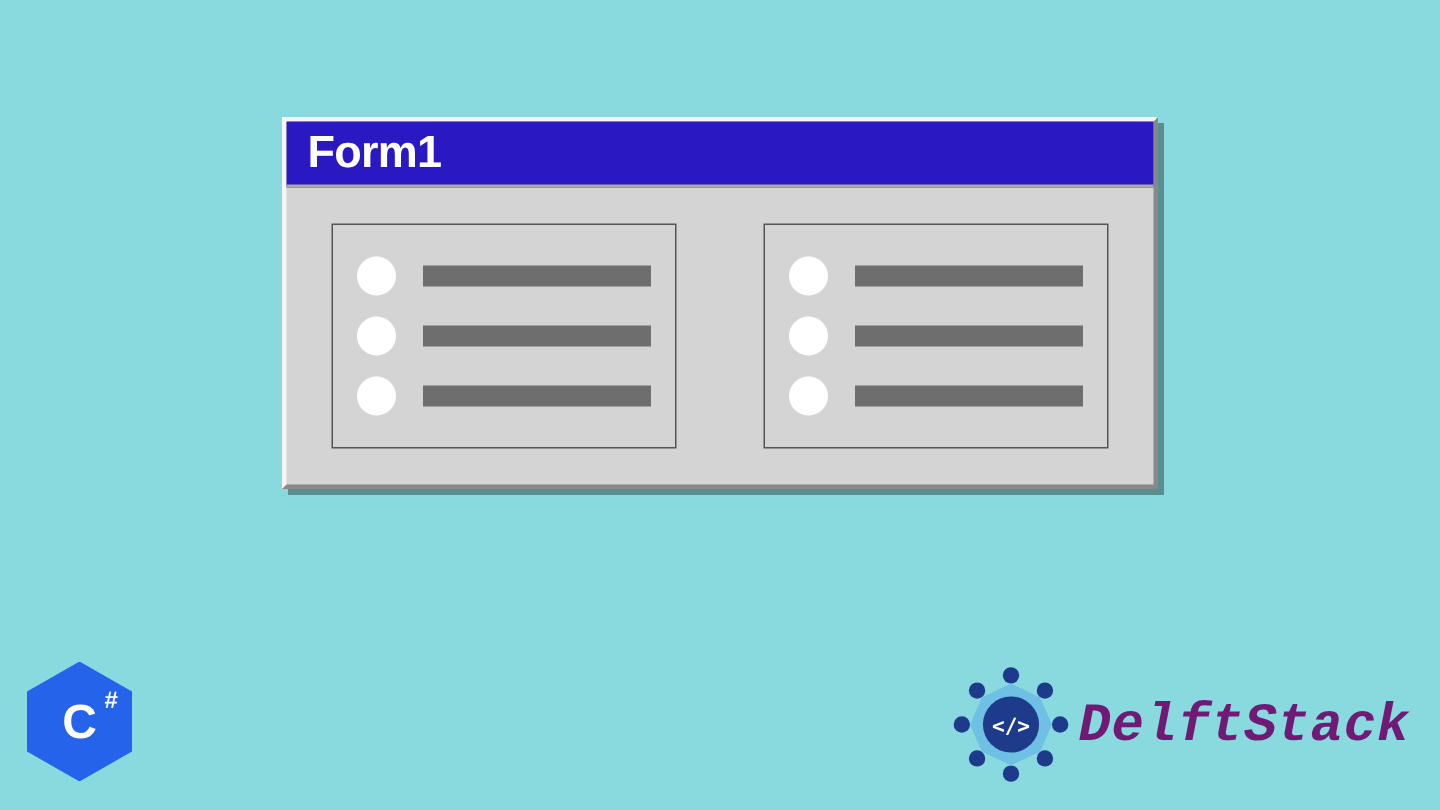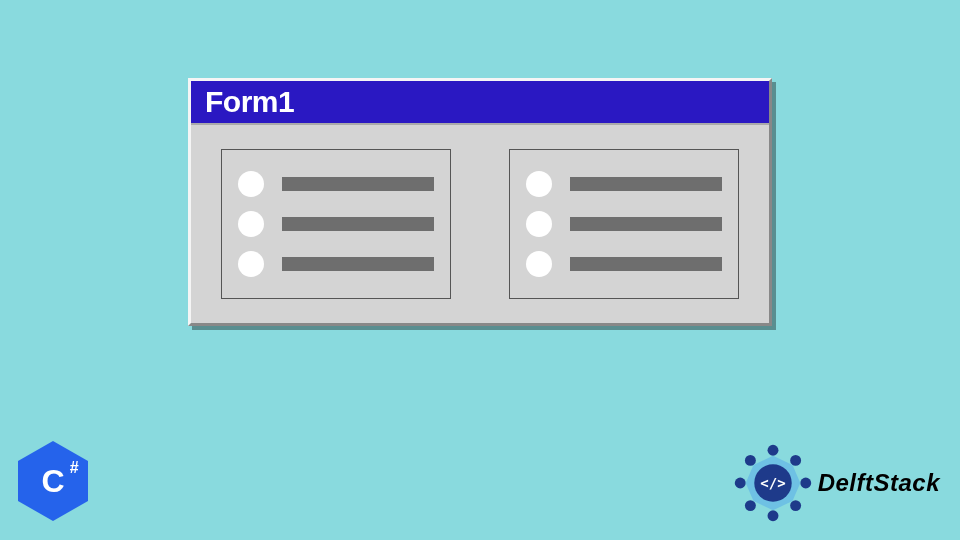--- a/index.html
+++ b/index.html
@@ -106,25 +106,26 @@
   }
   .logo {
     position: absolute;
     right: 20px;
     bottom: 18px;
     display: flex;
     align-items: center;
     gap: 6px;
   }
   .logo-text {
-    color: #000000;
-    font-size: 24px;
+    color: #701a75;
+    font-size: 36px;
     font-weight: 600;
     font-style: italic;
     letter-spacing: 0.5px;
+    font-family: Liberation Mono, monospace;
   }
   .medallion {
     width: 78px;
     height: 78px;
     position: relative;
     display: flex;
     align-items: center;
     justify-content: center;
   }
 </style>

